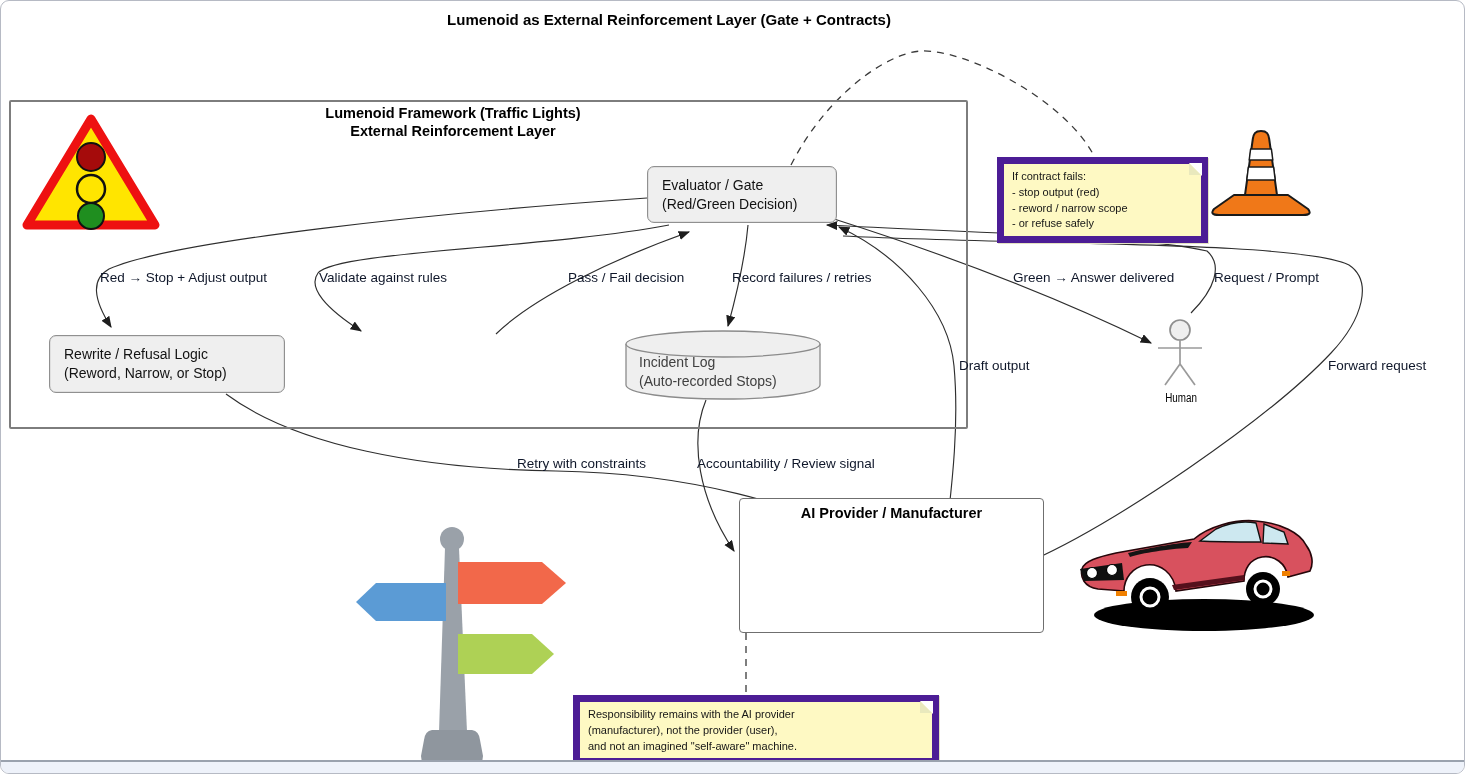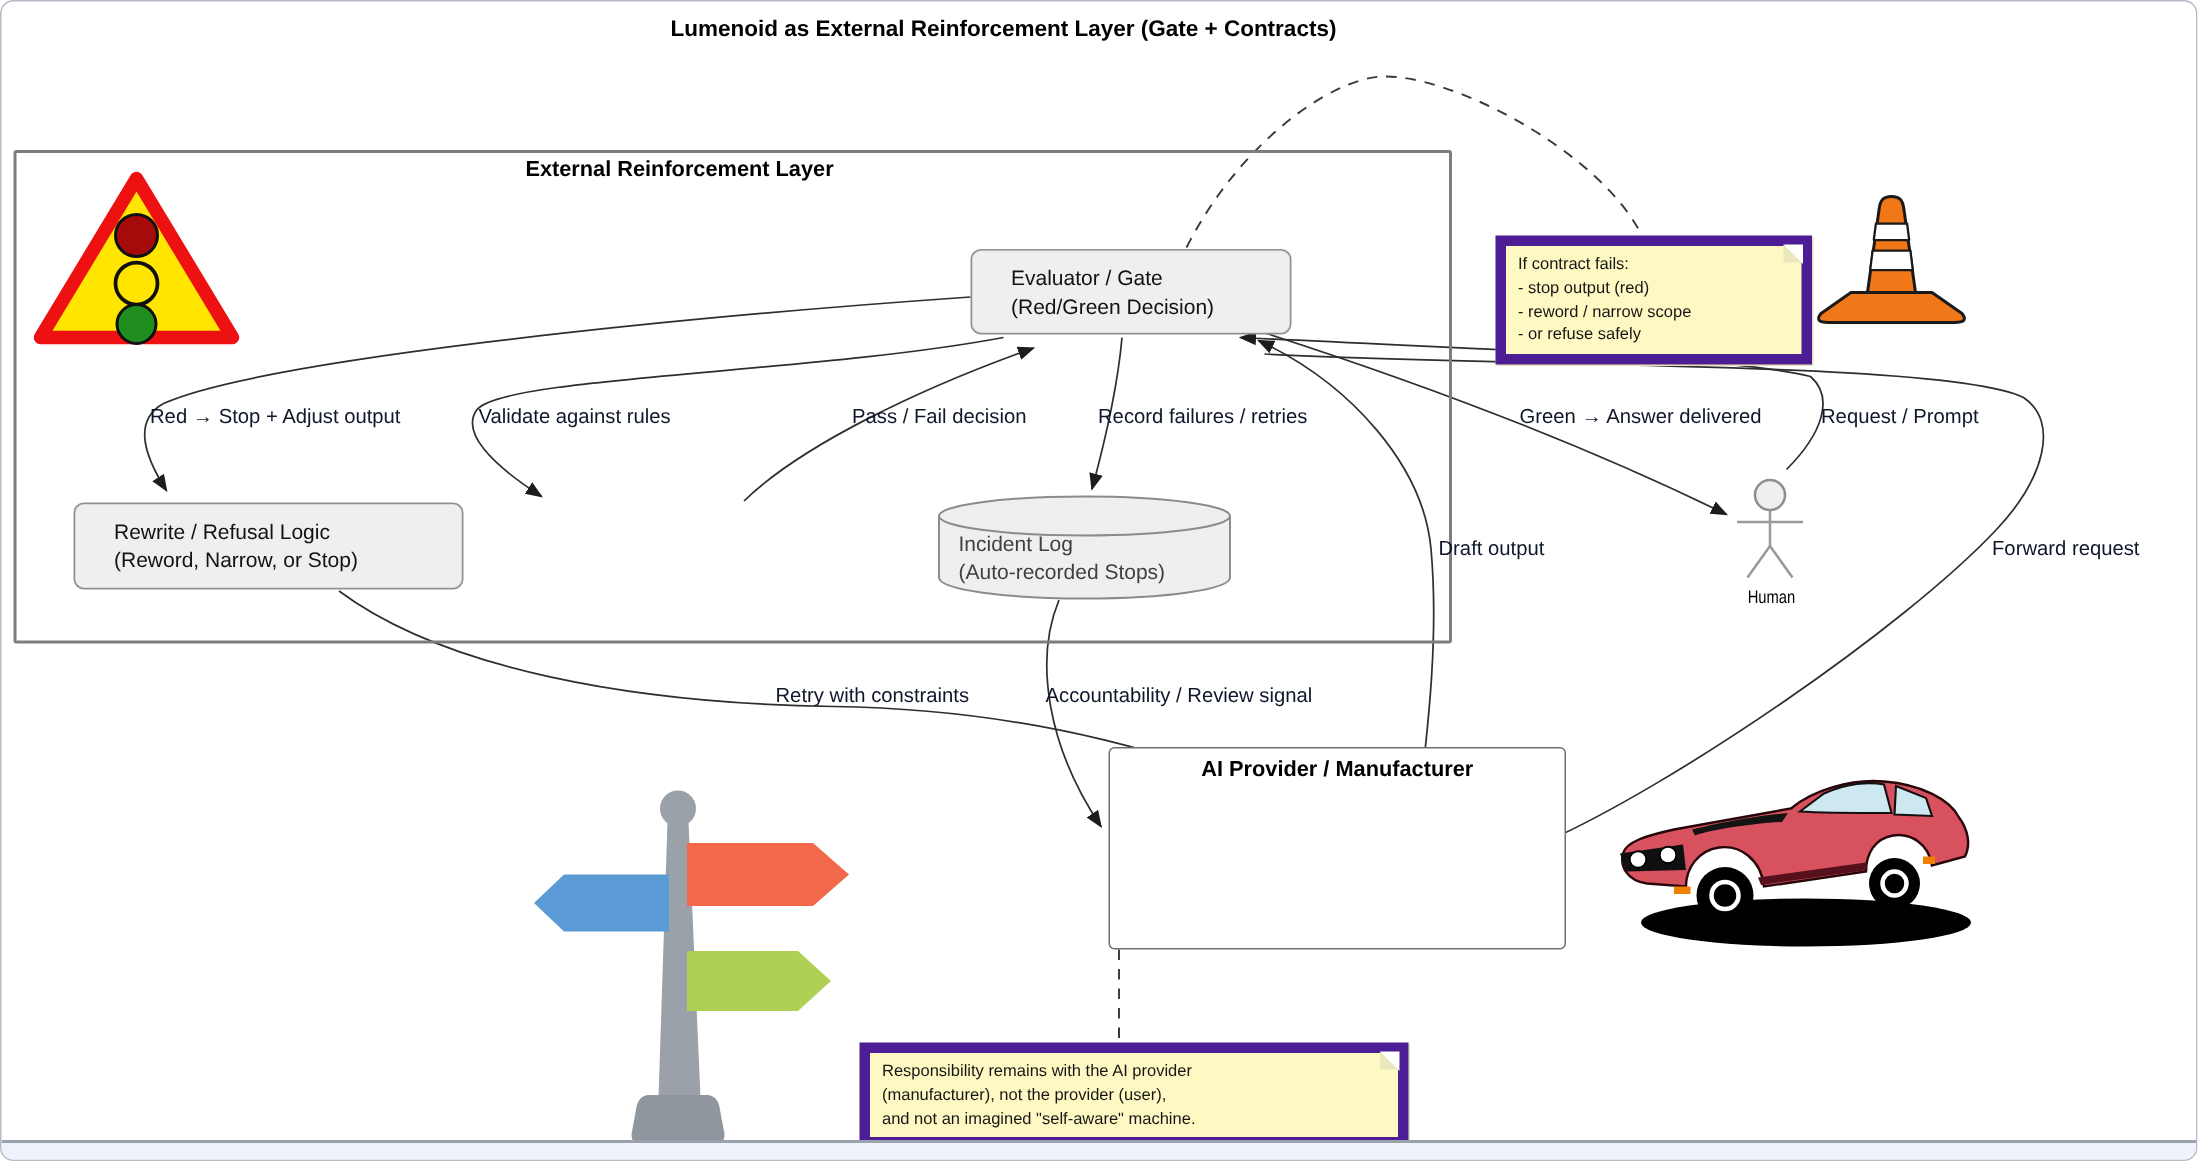--- a/index.html
+++ b/index.html
@@ -1,21 +1,21 @@
 <!DOCTYPE html>
 <html><head>
 <meta charset="utf-8">
 <style>
   html,body{margin:0;padding:0;background:#fff;font-family:"Liberation Sans",sans-serif;}
   #canvas{position:relative;width:1463px;height:772px;border:1px solid #b6bac4;border-radius:9px;overflow:hidden;background:#ffffff;}
   #bg-svg{position:absolute;left:0;top:0;width:1465px;height:774px;}
   .diagram-title{position:absolute;left:0;top:10px;width:1336px;text-align:center;font-weight:bold;font-size:15px;color:#000;}
   .frame{position:absolute;border:2px solid #7d7d7d;background:transparent;border-radius:2px;}
   .frame-title{position:absolute;text-align:center;font-weight:bold;font-size:14.5px;line-height:18px;color:#000;}
-  .node{position:absolute;background:#efefef;border:1px solid #909090;border-radius:7px;display:flex;flex-direction:column;justify-content:center;align-items:flex-start;padding:0 26px;font-size:14px;line-height:19px;color:#121212;box-shadow:0 0 0 0.5px #cfcfcf inset;}
+  .node{position:absolute;background:#efefef;border:1px solid #909090;border-radius:7px;display:flex;flex-direction:column;justify-content:center;align-items:flex-start;padding:0 14px;font-size:14px;line-height:19px;color:#121212;box-shadow:0 0 0 0.5px #cfcfcf inset;}
   .provider-box{position:absolute;background:#fff;border:1.5px solid #6f6f6f;border-radius:4px;}
   .provider-title{position:absolute;width:100%;top:6px;text-align:center;font-weight:bold;font-size:14.5px;color:#000;}
   .elabel{position:absolute;font-size:13.5px;color:#0f172a;white-space:nowrap;}
   .note{position:absolute;background:#fef9c3;border:7px solid #4c1d95;padding:5px 8px 4px 8px;font-size:11px;line-height:15.8px;color:#161616;box-shadow:1px 1px 0 #e3e3c2;}
   .fold{position:absolute;top:-1px;right:-1px;width:0;height:0;border-top:13px solid #fff;border-left:13px solid transparent;}
   .fold::after{content:"";position:absolute;left:-13px;top:-13px;width:0;height:0;border-bottom:12px solid #e9e9bd;border-right:12px solid transparent;}
   .cyl-label{position:absolute;font-size:14px;line-height:19px;color:#404040;}
   .actor-label{position:absolute;font-size:12px;color:#000;transform:scaleX(.82);transform-origin:center;}
   .bottom-chrome{position:absolute;left:0;top:759px;width:1465px;height:15px;background:#eef2fa;border-top:2px solid #9aa2ae;}
 </style>
@@ -101,20 +101,21 @@
       <circle cx="74" cy="86" r="9" fill="none" stroke="#fff" stroke-width="3"></circle>
       <circle cx="187" cy="78" r="17" fill="#000"></circle>
       <circle cx="187" cy="78" r="8" fill="none" stroke="#fff" stroke-width="3"></circle>
     </g>
   </svg>
 
   <div class="diagram-title">Lumenoid as External Reinforcement Layer (Gate + Contracts)</div>
 
   <div class="frame" style="left:8px;top:99px;width:955px;height:325px;"></div>
   <div class="frame-title" style="left:292px;top:103px;width:320px;">
+    <div>Lumenoid Framework (Traffic Lights)</div>
     <div>External Reinforcement Layer</div>
   </div>
 
   <div class="node" style="left:646px;top:165px;width:160px;height:55px;">
     <div>Evaluator / Gate</div>
     <div>(Red/Green Decision)</div>
   </div>
 
   <div class="node" style="left:48px;top:334px;width:206px;height:56px;">
     <div>Rewrite / Refusal Logic</div>

